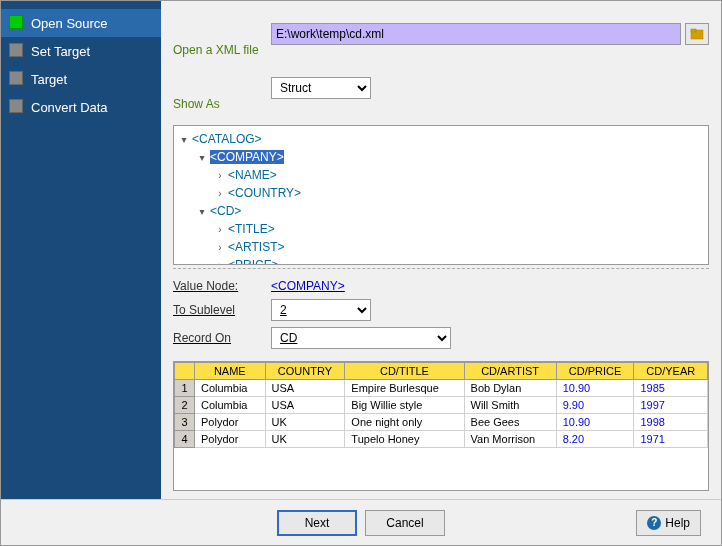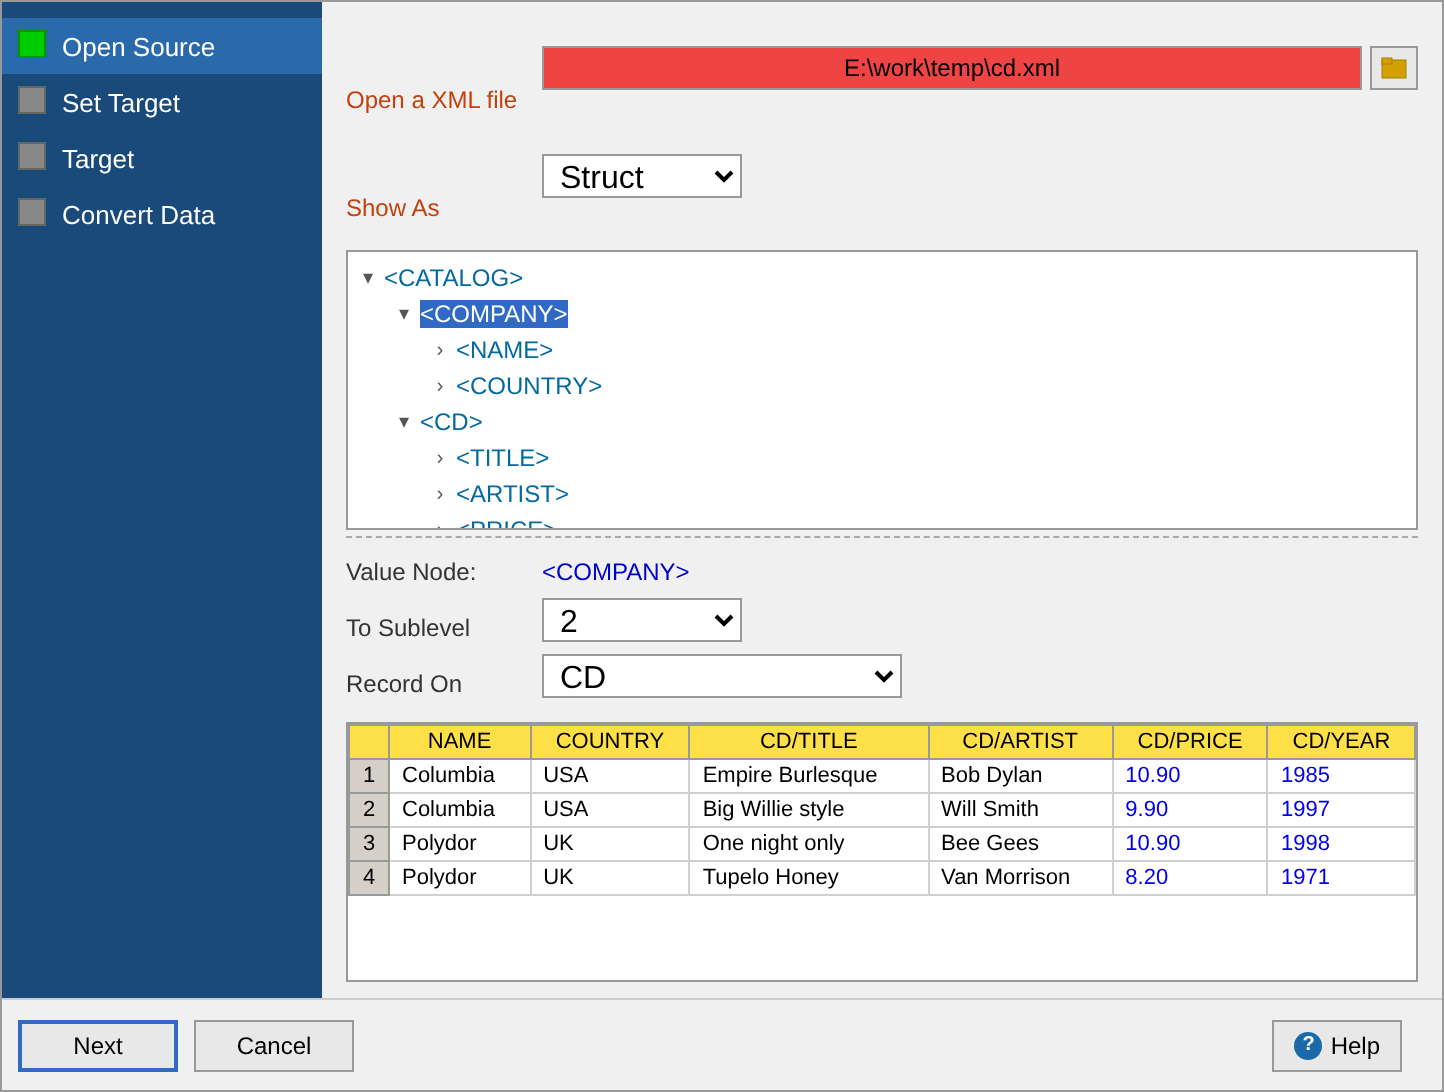--- a/index.html
+++ b/index.html
@@ -78,55 +78,54 @@
     }
     .form-row {
       display: flex;
       align-items: center;
       margin-bottom: 8px;
       gap: 8px;
     }
     .form-label {
       width: 90px;
       font-size: 12px;
-      color: #c2410c;
+      color: #4d7c0f;
       flex-shrink: 0;
       margin-top: 32px;
     }
     .file-input-container {
       display: flex;
       flex: 1;
       gap: 4px;
     }
     .file-input {
       flex: 1;
       height: 22px;
       border: 1px solid #999;
-      background: #ef4444;
+      background: #c4b5fd;
       padding: 2px 4px;
       font-size: 12px;
-      text-align: center;
     }
     .browse-btn {
       width: 24px;
       height: 22px;
       border: 1px solid #999;
       background: #e8e8e8;
       cursor: pointer;
       display: flex;
       align-items: center;
       justify-content: center;
       font-size: 10px;
     }
     .select-control {
       height: 22px;
       border: 1px solid #999;
       background: white;
       padding: 2px 4px;
-      font-size: 16px;
+      font-size: 12px;
       min-width: 100px;
     }
     
     .tree-container {
       margin: 0 12px;
       border: 1px solid #999;
       background: white;
       height: 140px;
       overflow-y: auto;
       overflow-x: auto;
@@ -163,23 +162,24 @@
       background: #316ac5;
       color: white;
     }
     
     .info-area {
       padding: 6px 12px;
       background: #f0f0f0;
     }
     .info-row {
       display: flex;
-      align-items: flex-end;
+      align-items: center;
       margin-bottom: 6px;
       gap: 8px;
+      text-decoration: underline;
     }
     .info-label {
       width: 90px;
       font-size: 12px;
       color: #333;
       flex-shrink: 0;
     }
     .info-value-blue {
       font-size: 12px;
       color: #0000cc;
@@ -264,20 +264,21 @@
       right: 12px;
     }
     .footer-center {
       display: flex;
       gap: 8px;
     }
     .footer-wrapper {
       position: relative;
       display: flex;
       align-items: center;
+      justify-content: center;
       width: 100%;
     }
     .help-icon-circle {
       width: 14px;
       height: 14px;
       border-radius: 50%;
       background: #1a6aaa;
       color: white;
       font-size: 10px;
       display: flex;

